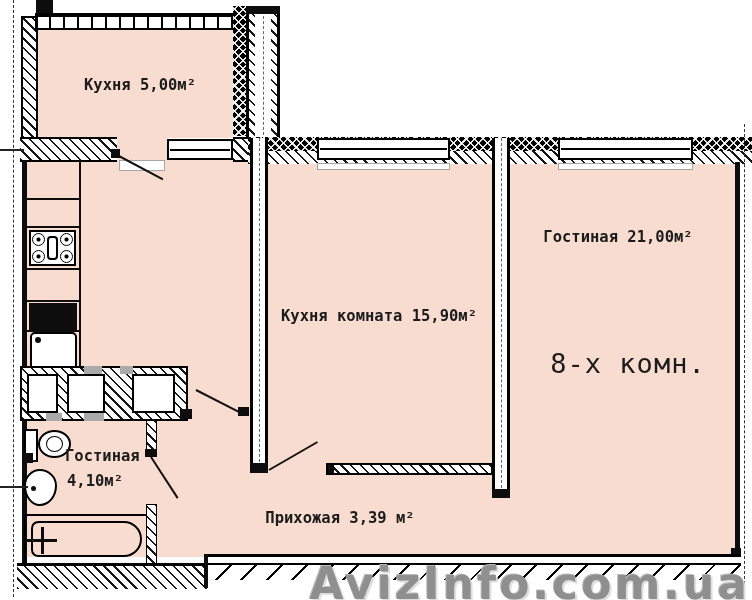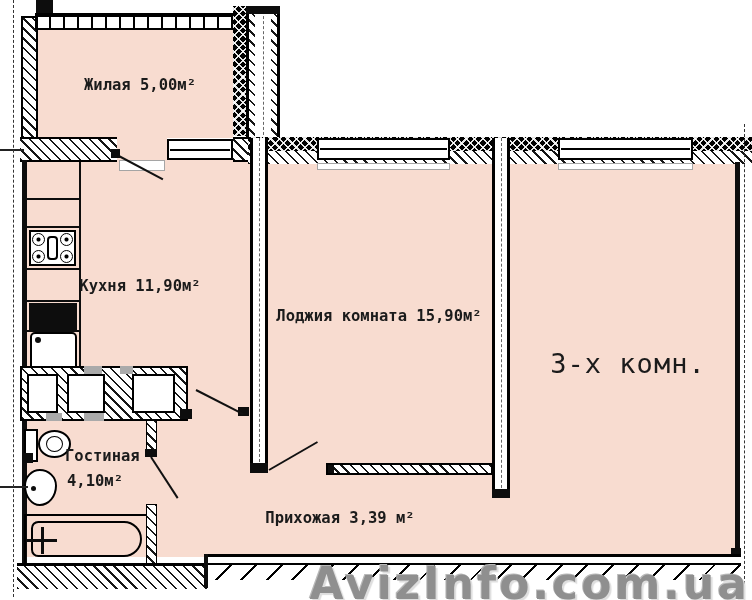--- a/index.html
+++ b/index.html
@@ -154,23 +154,23 @@
   <div class="abs blk" style="left:731px;top:548px;width:10px;height:17px;"></div>
 
   <div class="abs hatch" style="left:17px;top:563px;width:190px;height:26px;border-top:3px solid #000;"></div>
   <div class="abs" style="left:204px;top:554px;width:537px;height:11px;background:#fff;border-top:3px solid #000;border-bottom:2px solid #000;"></div>
   <div class="abs ticks-ground" style="left:204px;top:565px;width:537px;height:15px;"></div>
   <div class="abs blk" style="left:204px;top:554px;width:4px;height:34px;"></div>
 
   <div class="axis" style="left:13px;top:0;height:597px;"></div>
   <div class="axis" style="left:744px;top:124px;height:460px;"></div>
 
-  <div class="lbl" style="left:140px;top:76px;">Жилая 5,00м²</div>
-  <div class="lbl" style="left:140px;top:277px;">Кухня 11,90м²</div>
-  <div class="lbl" style="left:379px;top:307px;">Лоджия комната 15,90м²</div>
-  <div class="type-lbl" style="left:628px;top:348px;">3-х комн.</div>
+  <div class="lbl" style="left:140px;top:76px;">Кухня 5,00м²</div>
+  <div class="lbl" style="left:379px;top:307px;">Кухня комната 15,90м²</div>
+  <div class="lbl" style="left:618px;top:228px;">Гостиная 21,00м²</div>
+  <div class="type-lbl" style="left:628px;top:348px;">8-х комн.</div>
   <div class="lblL" style="left:65px;top:447px;">Гостиная</div>
   <div class="lblL" style="left:67px;top:472px;">4,10м²</div>
   <div class="lbl" style="left:340px;top:509px;">Прихожая 3,39 м²</div>
 
   <div id="watermark">AvizInfo.com.ua</div>
 
 </div>
 
 </body></html>

